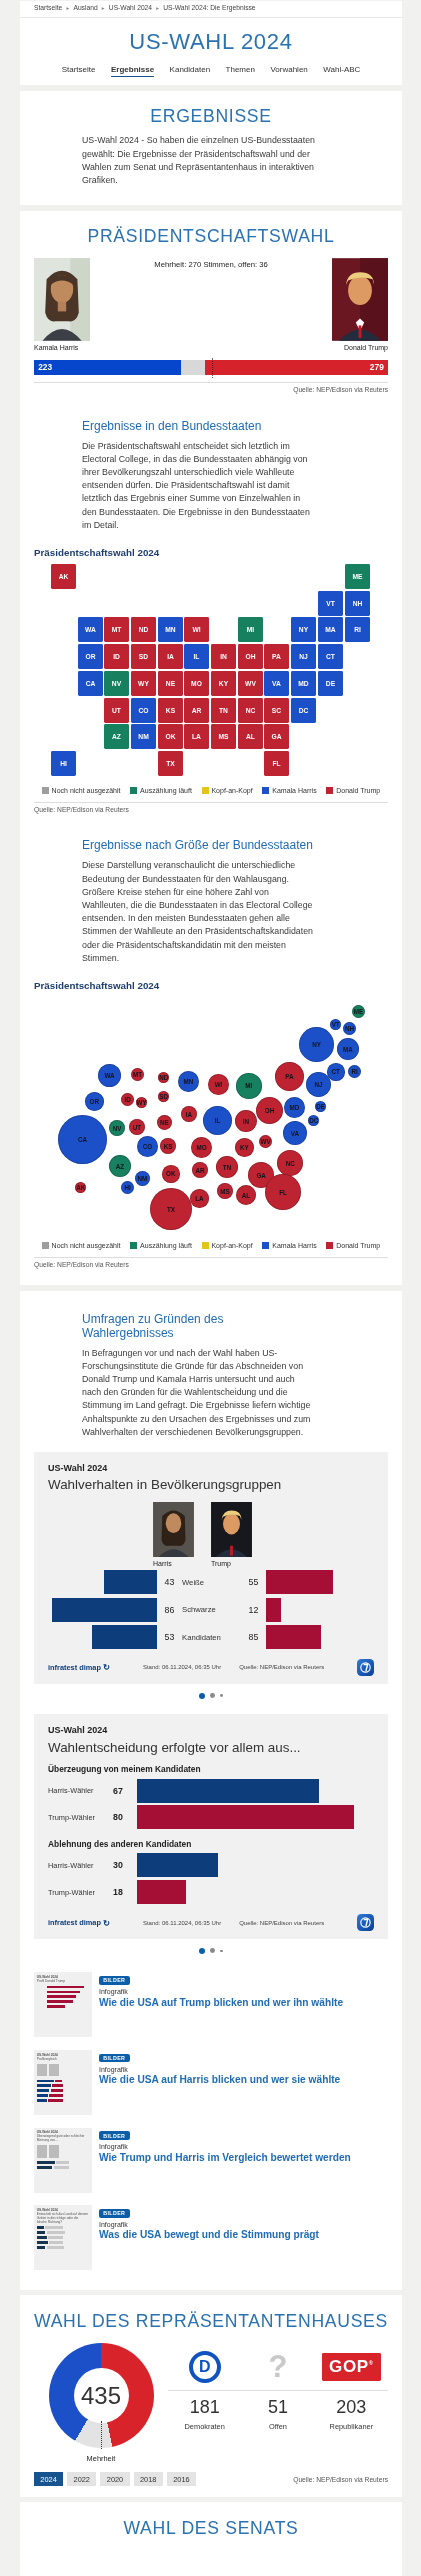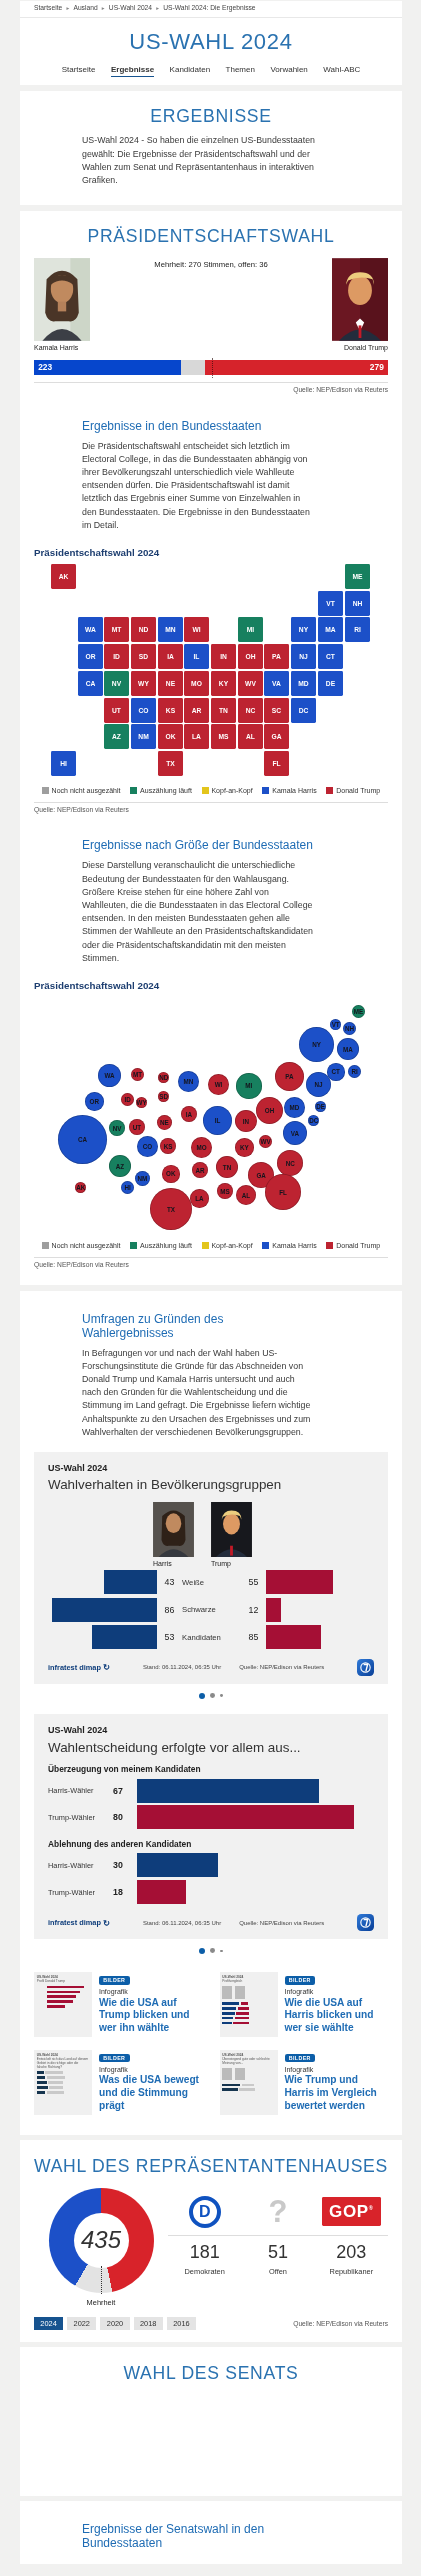--- a/index.html
+++ b/index.html
@@ -78,35 +78,35 @@
   .brandmark .rot { font-size:8.4px; color:#0e3d7b; }
   .info-meta { flex:1; display:flex; justify-content:center; gap:18px; font-size:6px; color:#444; }
   .appicon { width:17px; height:17px; border-radius:4.2px; background:linear-gradient(135deg,#2f7ad9,#0a3f96); position:relative; flex:0 0 auto; }
   .dots { display:flex; justify-content:center; align-items:center; gap:4.9px; padding:8.4px 0 2.8px; }
   .dots .d { border-radius:50%; background:#8a8a8a; cursor:pointer; }
   .dots .d1 { width:6.3px; height:6.3px; background:#0c5ea8; }
   .dots .d2 { width:4.9px; height:4.9px; }
   .dots .d3 { width:2.8px; height:2.8px; }
 
   
-  .teasers { display:grid; grid-template-columns:1fr 1fr; gap:12.6px 17px; margin:15.5px 14px 14px; }
+  .teasers { display:grid; grid-template-columns:1fr; gap:12.6px 17px; margin:15.5px 14px 14px; }
   .teaser { display:flex; gap:7px; cursor:pointer; }
   .thumb { width:58px; height:65px; background:#f0f0f0; flex:0 0 auto; padding:2.8px; font-size:2.8px; color:#555; overflow:hidden; }
   .thumb .trow { display:flex; align-items:center; gap:1.4px; height:3.5px; margin:1.4px 0; }
   .thumb .tbar { height:2.8px; }
   .thumb .tph { width:9.8px; height:12.6px; background:#bbb; display:inline-block; margin:0.7px 2.8px 0.7px 0; }
   .badge { display:inline-block; background:#0c5ea8; color:#fff; font-size:5.3px; font-weight:700; letter-spacing:0.4px; padding:1.4px 4.2px; border-radius:2.1px; }
   .teaser .kicker { font-size:7px; color:#333; margin:3.5px 0 1.4px; }
   .teaser .t-title { font-size:10.2px; font-weight:700; color:#1f6cb4; line-height:1.25; }
 
   
   .house-row { display:flex; padding:4.2px 14px 0; align-items:flex-start; }
   .donut-wrap { width:134px; text-align:center; }
   .donut { width:105px; height:105px; border-radius:50%; margin:0 auto; position:relative; }
-  .donut .hole { position:absolute; inset:25px; background:#fff; border-radius:50%; display:flex; align-items:center; justify-content:center; font-size:24px; color:#333;font-style:italic; }
+  .donut .hole { position:absolute; inset:25px; background:#fff; border-radius:50%; display:flex; align-items:center; justify-content:center; font-size:24px; color:#333; }
   .donut .mline { position:absolute; left:50%; bottom:-1.4px; height:28px; border-left:1.4px dotted #333; }
   .maj-label { font-size:7.4px; color:#222; margin-top:5.6px; }
   .party-table { flex:1; display:grid; grid-template-columns:1fr 1fr 1fr; margin-top:4.2px; }
   .party-cell { text-align:center; }
   .party-logo { height:39px; display:flex; align-items:center; justify-content:center; }
   .dem-logo { width:32px; height:32px; border-radius:50%; border:4.9px solid #0f52c0; display:flex; align-items:center; justify-content:center; font-size:16px; font-weight:800; color:#0f52c0; }
   .open-logo { font-size:31px; font-weight:800; color:#c9c9c9; }
   .gop-logo { background:#d8232a; color:#fff; font-weight:800; font-size:17px; padding:4.2px 7px; border-radius:1.4px; letter-spacing:0.7px; }
   .party-num { border-top:0.7px solid #ddd; margin-top:4.2px; padding-top:5.6px; font-size:18px; color:#333; }
   .party-lab { font-size:7.4px; color:#333; padding:4.2px 0 7px; }
@@ -517,56 +517,56 @@
             </div><div class="trow">
               <i class="tbar" style="width: 11.2px; background: rgb(14, 61, 123);"></i>
               <i class="tbar" style="width: 14px; background: rgb(165, 15, 53);"></i>
             </div><div class="trow">
               <i class="tbar" style="width: 9.8px; background: rgb(14, 61, 123);"></i>
               <i class="tbar" style="width: 15.5px; background: rgb(165, 15, 53);"></i>
             </div></div>
           <div><span class="badge">BILDER</span><div class="kicker">Infografik</div><div class="t-title">Wie die USA auf Harris blicken und wer sie wählte</div></div>
         </div>
         <div class="teaser">
-          <div class="thumb">
-            <div style="font-size: 3.2px; font-weight: 700;">US-Wahl 2024</div>
-            <div style="font-size: 3.2px; margin-bottom: 2.1px;">Entwickelt sich das Land auf diesem Gebiet in die richtige oder die falsche Richtung?</div>
-            <div class="trow">
-              <i class="tbar" style="width: 7px; background: rgb(22, 53, 79);"></i>
-              <i class="tbar" style="width: 18px; background: rgb(201, 201, 201);"></i>
-            </div>
-            <div class="trow">
-              <i class="tbar" style="width: 8.4px; background: rgb(22, 53, 79);"></i>
-              <i class="tbar" style="width: 18px; background: rgb(201, 201, 201);"></i>
-            </div>
-            <div class="trow">
-              <i class="tbar" style="width: 9.8px; background: rgb(22, 53, 79);"></i>
-              <i class="tbar" style="width: 15.5px; background: rgb(201, 201, 201);"></i>
-            </div>
-            <div class="trow">
-              <i class="tbar" style="width: 11.2px; background: rgb(22, 53, 79);"></i>
-              <i class="tbar" style="width: 14px; background: rgb(201, 201, 201);"></i>
-            </div>
-            <div class="trow">
-              <i class="tbar" style="width: 8.4px; background: rgb(22, 53, 79);"></i>
-              <i class="tbar" style="width: 17px; background: rgb(201, 201, 201);"></i>
-            </div>
-          </div>
-          <div><span class="badge">BILDER</span><div class="kicker">Infografik</div><div class="t-title">Was die USA bewegt und die Stimmung prägt</div></div>
-        </div>
-        <div class="teaser">
           <div class="thumb"><div style="font-size: 3.2px; font-weight: 700;">US-Wahl 2024</div><div style="font-size: 3.2px; margin-bottom: 2.1px;">Überwiegend gute oder schlechte Meinung von...</div><span class="tph"></span><span class="tph"></span><div class="trow">
               <i class="tbar" style="width: 18px; background: rgb(22, 53, 79);"></i>
               <i class="tbar" style="width: 12.6px; background: rgb(201, 201, 201);"></i>
             </div><div class="trow">
               <i class="tbar" style="width: 15.5px; background: rgb(22, 53, 79);"></i>
               <i class="tbar" style="width: 15.5px; background: rgb(201, 201, 201);"></i>
             </div></div>
           <div><span class="badge">BILDER</span><div class="kicker">Infografik</div><div class="t-title">Wie Trump und Harris im Vergleich bewertet werden</div></div>
         </div>
+        <div class="teaser">
+          <div class="thumb">
+            <div style="font-size: 3.2px; font-weight: 700;">US-Wahl 2024</div>
+            <div style="font-size: 3.2px; margin-bottom: 2.1px;">Entwickelt sich das Land auf diesem Gebiet in die richtige oder die falsche Richtung?</div>
+            <div class="trow">
+              <i class="tbar" style="width: 7px; background: rgb(22, 53, 79);"></i>
+              <i class="tbar" style="width: 18px; background: rgb(201, 201, 201);"></i>
+            </div>
+            <div class="trow">
+              <i class="tbar" style="width: 8.4px; background: rgb(22, 53, 79);"></i>
+              <i class="tbar" style="width: 18px; background: rgb(201, 201, 201);"></i>
+            </div>
+            <div class="trow">
+              <i class="tbar" style="width: 9.8px; background: rgb(22, 53, 79);"></i>
+              <i class="tbar" style="width: 15.5px; background: rgb(201, 201, 201);"></i>
+            </div>
+            <div class="trow">
+              <i class="tbar" style="width: 11.2px; background: rgb(22, 53, 79);"></i>
+              <i class="tbar" style="width: 14px; background: rgb(201, 201, 201);"></i>
+            </div>
+            <div class="trow">
+              <i class="tbar" style="width: 8.4px; background: rgb(22, 53, 79);"></i>
+              <i class="tbar" style="width: 17px; background: rgb(201, 201, 201);"></i>
+            </div>
+          </div>
+          <div><span class="badge">BILDER</span><div class="kicker">Infografik</div><div class="t-title">Was die USA bewegt und die Stimmung prägt</div></div>
+        </div>
       </div>
   </div>
 
   <div class="card">
     <div class="sec-title">WAHL DES REPRÄSENTANTENHAUSES</div>
     <div class="house-row">
       <div class="donut-wrap">
         <div class="donut" id="donut" style="background: conic-gradient(rgb(216, 35, 42) 0deg, rgb(216, 35, 42) 168deg, rgb(227, 227, 227) 168deg, rgb(227, 227, 227) 210.207deg, rgb(28, 80, 200) 210.207deg, rgb(28, 80, 200) 360deg);">
           <div class="hole">
               <span>435</span>

